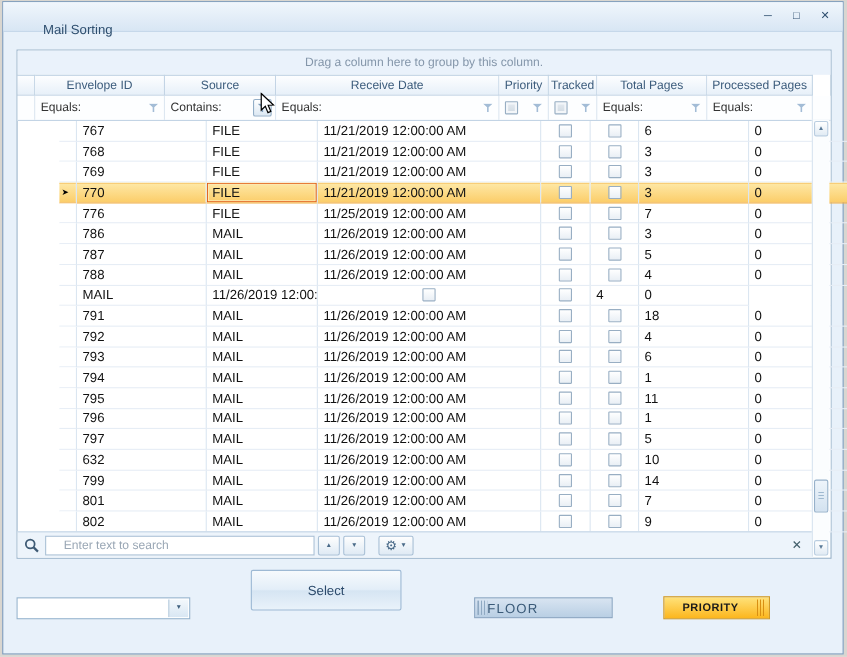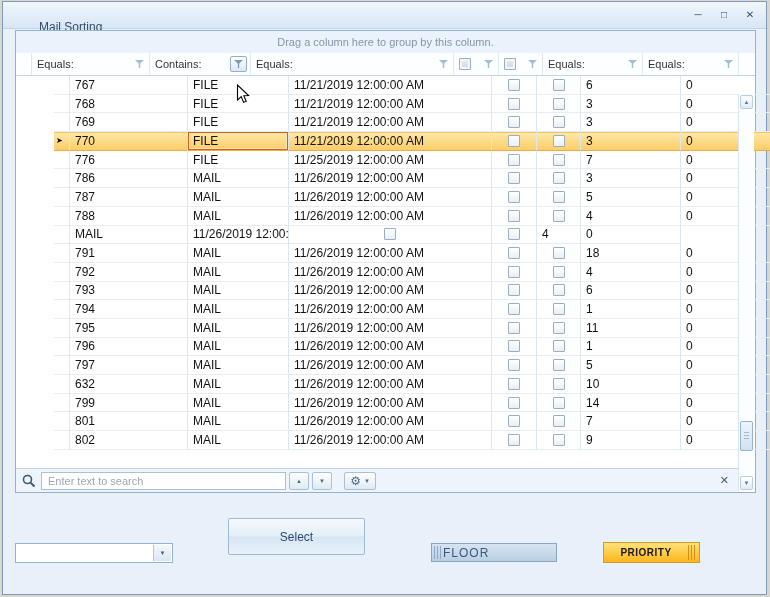--- a/index.html
+++ b/index.html
@@ -8,21 +8,21 @@
     border:1px solid #7d9ab8;box-sizing:border-box;}
   
   .titlebar{position:absolute;left:0;top:0;right:0;height:26px;
     background:linear-gradient(#f0f6fc,#d8e6f4);border-bottom:1px solid #c2d5e8;
     display:flex;align-items:center;}
   .title{margin-left:36px;font-size:12px;color:#2f4f6f;margin-top:24px;}
   .winbtns{position:absolute;right:8px;top:4px;display:flex;gap:10px;}
   .winbtn{width:16px;height:16px;display:flex;align-items:center;justify-content:center;
     font-size:10px;color:#2f4f6f;cursor:default;}
   
-  .grid{position:absolute;left:12px;top:28px;width:741px;height:463px;background:#fff;
+  .grid{position:absolute;left:12px;top:43px;width:741px;height:463px;background:#fff;
     border:1px solid #96b1ca;box-sizing:border-box;}
   .group-panel{height:22px;background:#eaf2fb;display:flex;align-items:center;justify-content:center;
     font-size:11px;color:#8496aa;}
   .cols{display:grid;grid-template-columns:16px 118px 101px 203px 45px 44px 100px 96px;}
   .header-row{height:19px;}
   .hcell{background:linear-gradient(#fdfeff,#e7f0f9);border-right:1px solid #c3d4e5;
     border-top:1px solid #c3d4e5;border-bottom:1px solid #c3d4e5;
     font-size:11px;color:#3c5c7c;display:flex;align-items:center;justify-content:center;
     white-space:nowrap;overflow:hidden;}
   .filter-row{height:22px;border-bottom:1px solid #c3d4e5;background:#fdfeff;}
@@ -47,21 +47,21 @@
     border-bottom:1px solid #f0ad43;box-shadow:inset 0 1px 0 #f6c468;}
   .row.selected .cell.ind{background:linear-gradient(#fee9a8,#fbcd69);}
   .row.selected .cell.focused{box-shadow:inset 0 0 0 1px #e05a12, inset 0 0 0 2px #fce9b5;}
   .checkbox{width:12px;height:12px;border:1px solid #98aec3;border-radius:1px;
     background:linear-gradient(#ffffff,#e9eff5);display:inline-block;box-sizing:border-box;flex:none;}
   .checkbox.indet{background:linear-gradient(#e7ecf1,#cfd9e2);box-shadow:inset 0 0 0 2px #f3f6f9;}
   
   .search-panel{position:absolute;left:0;bottom:0;width:723px;height:24px;background:#edf4fb;
     border-top:1px solid #c3d4e5;display:flex;align-items:center;box-sizing:border-box;padding:0 6px;}
   .mag{width:14px;height:14px;margin-right:5px;flex:none;}
-  .search-input{width:245px;height:18px;border:1px solid #a9c0d6;font-size:11px;padding:0 6px;
+  .search-input{width:245px;height:18px;border:1px solid #a9c0d6;font-size:11px;padding:0 16px;
     color:#333;box-sizing:border-box;font-family:"Liberation Sans",sans-serif;outline:none;}
   .search-input::placeholder{color:#9aa7b5;}
   .sp-btn{width:20px;height:18px;margin-left:3px;border:1px solid #a9c0d6;border-radius:2px;
     background:linear-gradient(#fefefe,#dfeaf4);display:flex;align-items:center;justify-content:center;
     font-size:6px;color:#4a6a88;box-sizing:border-box;}
   .sp-btn.gear{width:32px;font-size:12px;margin-left:12px;gap:3px;}
   .sp-btn.gear .mini{font-size:6px;}
   .sp-close{margin-left:auto;font-size:11px;color:#44606c;padding:0 4px;}
   
   .vscroll{position:absolute;top:63px;bottom:1px;right:1px;width:16px;background:#fbfdfe;
@@ -112,20 +112,30 @@
       <span class="winbtn">□</span>
       <span class="winbtn">✕</span>
     </span>
   </div>
 
   <div class="grid">
     <div class="group-panel">
       <span>Drag a column here to group by this column.</span>
     </div>
 
+    <div class="header-row cols">
+      <div class="hcell"></div>
+      <div class="hcell">Envelope ID</div>
+      <div class="hcell">Source</div>
+      <div class="hcell">Receive Date</div>
+      <div class="hcell">Priority</div>
+      <div class="hcell">Tracked</div>
+      <div class="hcell">Total Pages</div>
+      <div class="hcell">Processed Pages</div>
+    </div>
 
     <div class="filter-row cols">
       <div class="fcell corner"></div>
       <div class="fcell">
         <span class="ftext">Equals:</span>
         <span class="funnel"></span>
       </div>
       <div class="fcell">
         <span class="ftext">Contains:</span>
         <span class="funnel-btn">

